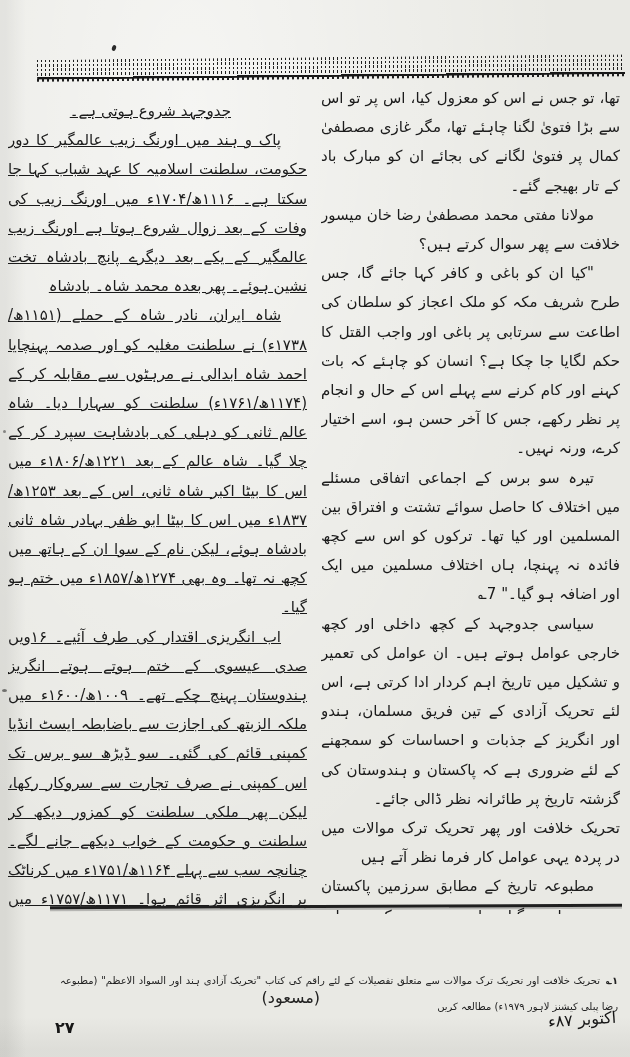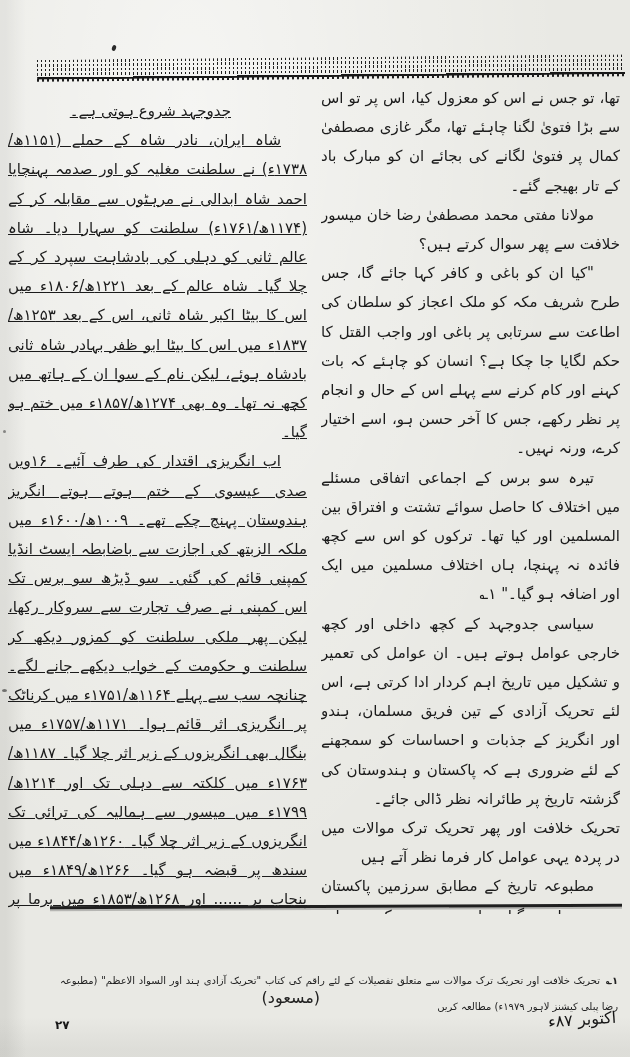--- a/index.html
+++ b/index.html
@@ -70,48 +70,49 @@
     position:absolute;top:988px;right:310px;
     direction:rtl;font-size:16px;color:#222;
   }
   .footer-date{
     position:absolute;top:1010px;right:14px;
     direction:rtl;font-size:16px;color:#161616;
     transform:rotate(-4deg);
   }
   .footer-page{
     position:absolute;top:1018px;left:55px;
-    font-size:12px;font-weight:bold;color:#161616;
+    font-size:16px;font-weight:bold;color:#161616;
   }
 </style>
 </head>
 <body>
 
 <div class="page">
 
   <div class="ornament"></div>
   <div class="ornament-underbar"></div>
   <span class="stray-mark mark-a"></span>
   <span class="stray-mark mark-b"></span>
   <span class="stray-mark mark-c"></span>
 
   <div class="columns">
 
     <div class="col col-right">
       <p>تھا، تو جس نے اس کو معزول کیا، اس پر تو اس سے بڑا فتویٰ لگنا چاہئے تھا، مگر غازی مصطفیٰ کمال پر فتویٰ لگانے کی بجائے ان کو مبارک باد کے تار بھیجے گئے۔</p>
       <p class="indent">مولانا مفتی محمد مصطفیٰ رضا خان میسور خلافت سے پھر سوال کرتے ہیں؟</p>
       <p class="indent">"کیا ان کو باغی و کافر کہا جائے گا، جس طرح شریف مکہ کو ملک اعجاز کو سلطان کی اطاعت سے سرتابی پر باغی اور واجب القتل کا حکم لگایا جا چکا ہے؟ انسان کو چاہئے کہ بات کہنے اور کام کرنے سے پہلے اس کے حال و انجام پر نظر رکھے، جس کا آخر حسن ہو، اسے اختیار کرے، ورنہ نہیں۔</p>
-      <p class="indent">تیرہ سو برس کے اجماعی اتفاقی مسئلے میں اختلاف کا حاصل سوائے تشتت و افتراق بین المسلمین اور کیا تھا۔ ترکوں کو اس سے کچھ فائدہ نہ پہنچا، ہاں اختلاف مسلمین میں ایک اور اضافہ ہو گیا۔" ۱؎</p>
+      <p class="indent">تیرہ سو برس کے اجماعی اتفاقی مسئلے میں اختلاف کا حاصل سوائے تشتت و افتراق بین المسلمین اور کیا تھا۔ ترکوں کو اس سے کچھ فائدہ نہ پہنچا، ہاں اختلاف مسلمین میں ایک اور اضافہ ہو گیا۔" 7؎</p>
       <p class="indent">سیاسی جدوجہد کے کچھ داخلی اور کچھ خارجی عوامل ہوتے ہیں۔ ان عوامل کی تعمیر و تشکیل میں تاریخ اہم کردار ادا کرتی ہے، اس لئے تحریک آزادی کے تین فریق مسلمان، ہندو اور انگریز کے جذبات و احساسات کو سمجھنے کے لئے ضروری ہے کہ پاکستان و ہندوستان کی گزشتہ تاریخ پر طائرانہ نظر ڈالی جائے۔</p>
       <p>تحریک خلافت اور پھر تحریک ترک موالات میں در پردہ یہی عوامل کار فرما نظر آتے ہیں</p>
       <p class="indent">مطبوعہ تاریخ کے مطابق سرزمین پاکستان و ہندوستان پر گیارہ بارہ سو برس تک ہندو اور بدھ حکمران رہے، پھر آٹھویں صدی عیسوی میں مسلمان آئے اور بارھویں صدی عیسوی تک دہلی پہنچ گئے۔ رفتہ رفتہ کشمیر سے لے کر راس کماری تک افغانستان سے لے کر برما تک کا وسیع و عریض علاقہ مسلمانوں کے زیر نگیں آ گیا اور انہوں نے مجموعی طور پر ایک ہزار برس حکومت کی۔ ہم عروج کو چھوڑتے ہیں، دور زوال کی بات کرتے ہیں، کیونکہ اس کے بعد ہی آزادی کے لئے پھر سے</p>
     </div>
 
     <div class="col col-left">
       <p class="deep-indent">جدوجہد شروع ہوتی ہے۔</p>
+      <p class="indent">پاک و ہند میں اورنگ زیب عالمگیر کا دور حکومت، سلطنت اسلامیہ کا عہد شباب کہا جا سکتا ہے۔ ۱۱۱۶ھ/۱۷۰۴ء میں اورنگ زیب کی وفات کے بعد زوال شروع ہوتا ہے اورنگ زیب عالمگیر کے یکے بعد دیگرے پانچ بادشاہ تخت نشین ہوئے۔ پھر بعدہ محمد شاہ۔ بادشاہ</p>
       <p class="indent">شاہ ایران، نادر شاہ کے حملے (۱۱۵۱ھ/۱۷۳۸ء) نے سلطنت مغلیہ کو اور صدمہ پہنچایا احمد شاہ ابدالی نے مرہٹوں سے مقابلہ کر کے (۱۱۷۴ھ/۱۷۶۱ء) سلطنت کو سہارا دیا۔ شاہ عالم ثانی کو دہلی کی بادشاہت سپرد کر کے چلا گیا۔ شاہ عالم کے بعد ۱۲۲۱ھ/۱۸۰۶ء میں اس کا بیٹا اکبر شاہ ثانی، اس کے بعد ۱۲۵۳ھ/۱۸۳۷ء میں اس کا بیٹا ابو ظفر بہادر شاہ ثانی بادشاہ ہوئے، لیکن نام کے سوا ان کے ہاتھ میں کچھ نہ تھا۔ وہ بھی ۱۲۷۴ھ/۱۸۵۷ء میں ختم ہو گیا۔</p>
       <p class="indent">اب انگریزی اقتدار کی طرف آئیے۔ ۱۶ویں صدی عیسوی کے ختم ہوتے ہوتے انگریز ہندوستان پہنچ چکے تھے۔ ۱۰۰۹ھ/۱۶۰۰ء میں ملکہ الزبتھ کی اجازت سے باضابطہ ایسٹ انڈیا کمپنی قائم کی گئی۔ سو ڈیڑھ سو برس تک اس کمپنی نے صرف تجارت سے سروکار رکھا، لیکن پھر ملکی سلطنت کو کمزور دیکھ کر سلطنت و حکومت کے خواب دیکھے جانے لگے۔ چنانچہ سب سے پہلے ۱۱۶۴ھ/۱۷۵۱ء میں کرناٹک پر انگریزی اثر قائم ہوا۔ ۱۱۷۱ھ/۱۷۵۷ء میں بنگال بھی انگریزوں کے زیر اثر چلا گیا۔ ۱۱۸۷ھ/۱۷۶۳ء میں کلکتہ سے دہلی تک اور ۱۲۱۴ھ/۱۷۹۹ء میں میسور سے ہمالیہ کی ترائی تک انگریزوں کے زیر اثر چلا گیا۔ ۱۲۶۰ھ/۱۸۴۴ء میں سندھ پر قبضہ ہو گیا۔ ۱۲۶۶ھ/۱۸۴۹ء میں پنجاب پر ...... اور ۱۲۶۸ھ/۱۸۵۳ء میں برما پر اور ۱۲۷۳ھ/۱۸۵۶ء میں اودھ پر۔ اس طرح کشمیر سے راس کماری اور درہ خیبر سے برما تک انگریزوں کا راج قائم ہو گیا۔ ۱۲۷۴ھ/۱۸۵۷ء میں مسلمانوں نے سنبھالا لیا مگر تیر برجستہ واپس نہ آ سکا۔</p>
     </div>
 
   </div>
 
   <div class="footnote-divider"></div>
 
   <div class="footnote">
     <span class="marker">۱؎</span><span>تحریک خلافت اور تحریک ترک موالات سے متعلق تفصیلات کے لئے راقم کی کتاب "تحریک آزادی ہند اور السواد الاعظم" (مطبوعہ رضا پبلی کیشنز لاہور ۱۹۷۹ء) مطالعہ کریں</span>

